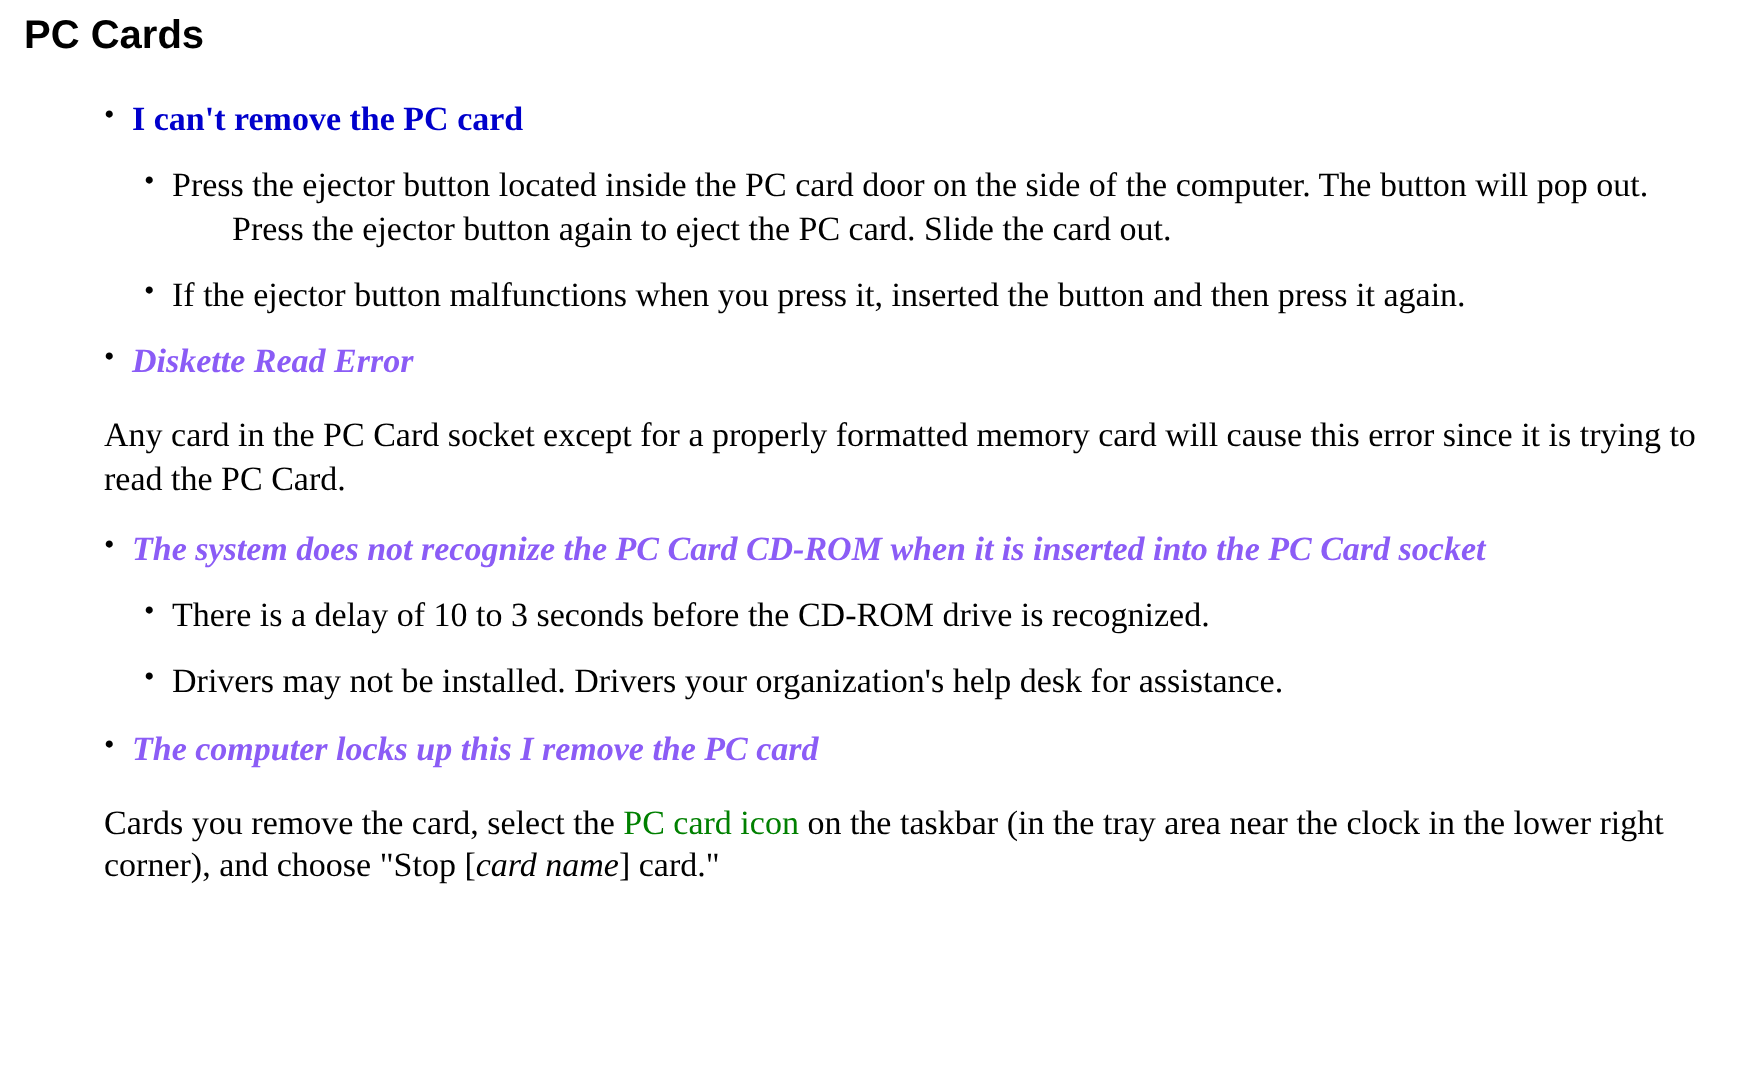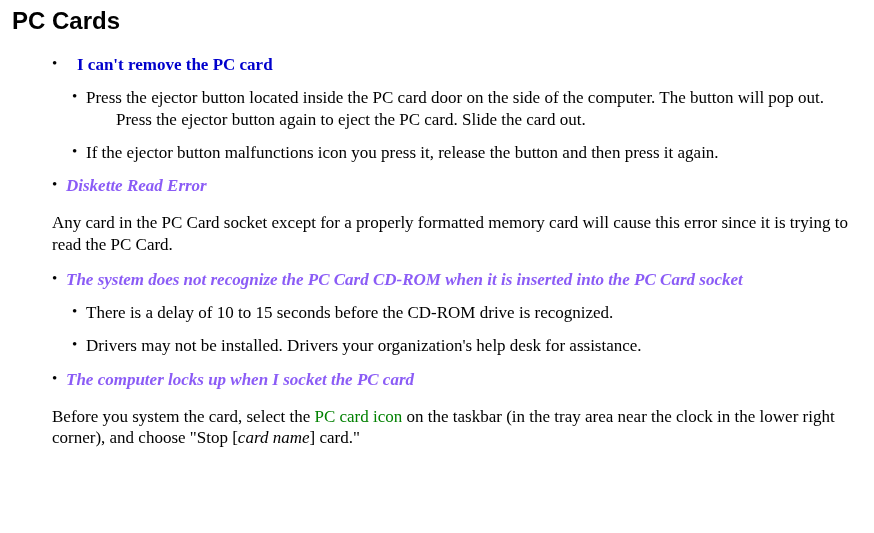--- a/index.html
+++ b/index.html
@@ -7,21 +7,21 @@
     font-size: 17px;
     color: #000;
     margin: 0;
     padding: 6px 12px 20px 12px;
     width: 874px;
     box-sizing: border-box;
     line-height: 1.25;
   }
   h1 {
     font-family: Arial, Helvetica, sans-serif;
-    font-size: 24px;
+    font-size: 20px;
     font-weight: bold;
     margin: 0 0 18px 0;
   }
   .level1 {
     margin-left: 40px;
   }
   .level2 {
     margin-left: 60px;
   }
   .bullet-row {
@@ -40,21 +40,20 @@
   }
   .topic {
     color: #8b5cf6;
     font-weight: bold;
     font-style: italic;
   }
   .topic-first {
     color: #0000cc;
     font-weight: bold;
     font-style: normal;
-    margin-left: 11px;
   }
   .para {
     margin: 16px 0 14px 40px;
   }
   .hang {
     padding-left: 30px;
     text-indent: -30px;
   }
   .green {
     color: #008000;
@@ -73,41 +72,41 @@
 <div class="level1 bullet-row">
   <span class="bullet-mark">•</span>
   <span class="bullet-text topic-first">I can't remove the PC card</span>
 </div>
 <div class="level2 bullet-row">
   <span class="bullet-mark">•</span>
   <span class="bullet-text hang">Press the ejector button located inside the PC card door on the side of the computer. The button will pop out. Press the ejector button again to eject the PC card.  Slide the card out.</span>
 </div>
 <div class="level2 bullet-row">
   <span class="bullet-mark">•</span>
-  <span class="bullet-text">If the ejector button malfunctions icon you press it, release the button and then press it again.</span>
+  <span class="bullet-text">If the ejector button malfunctions when you press it, inserted the button and then press it again.</span>
 </div>
 
 <div class="level1 bullet-row">
   <span class="bullet-mark">•</span>
   <span class="bullet-text topic">Diskette Read Error</span>
 </div>
 <p class="para">Any card in the PC Card socket except for a properly formatted memory card will cause this error since it is trying to read the PC Card.</p>
 
 <div class="level1 bullet-row">
   <span class="bullet-mark">•</span>
   <span class="bullet-text topic">The system does not recognize the PC Card CD-ROM when it is inserted into the PC Card socket</span>
 </div>
 <div class="level2 bullet-row">
   <span class="bullet-mark">•</span>
-  <span class="bullet-text">There is a delay of 10 to 15 seconds before the CD-ROM drive is recognized.</span>
+  <span class="bullet-text">There is a delay of 10 to 3 seconds before the CD-ROM drive is recognized.</span>
 </div>
 <div class="level2 bullet-row">
   <span class="bullet-mark">•</span>
   <span class="bullet-text">Drivers may not be installed. Drivers your organization's help desk for assistance.</span>
 </div>
 
 <div class="level1 bullet-row">
   <span class="bullet-mark">•</span>
-  <span class="bullet-text topic">The computer locks up when I socket the PC card</span>
+  <span class="bullet-text topic">The computer locks up this I remove the PC card</span>
 </div>
 <p class="para">
-  <span>Before you system the card, select the </span><span class="green">PC card icon</span><span> on the taskbar (in the tray area near the clock in the lower right corner), and choose "Stop [</span><span class="italic">card name</span><span>] card."</span>
+  <span>Cards you remove the card, select the </span><span class="green">PC card icon</span><span> on the taskbar (in the tray area near the clock in the lower right corner), and choose "Stop [</span><span class="italic">card name</span><span>] card."</span>
 </p>
 
 </body></html>

